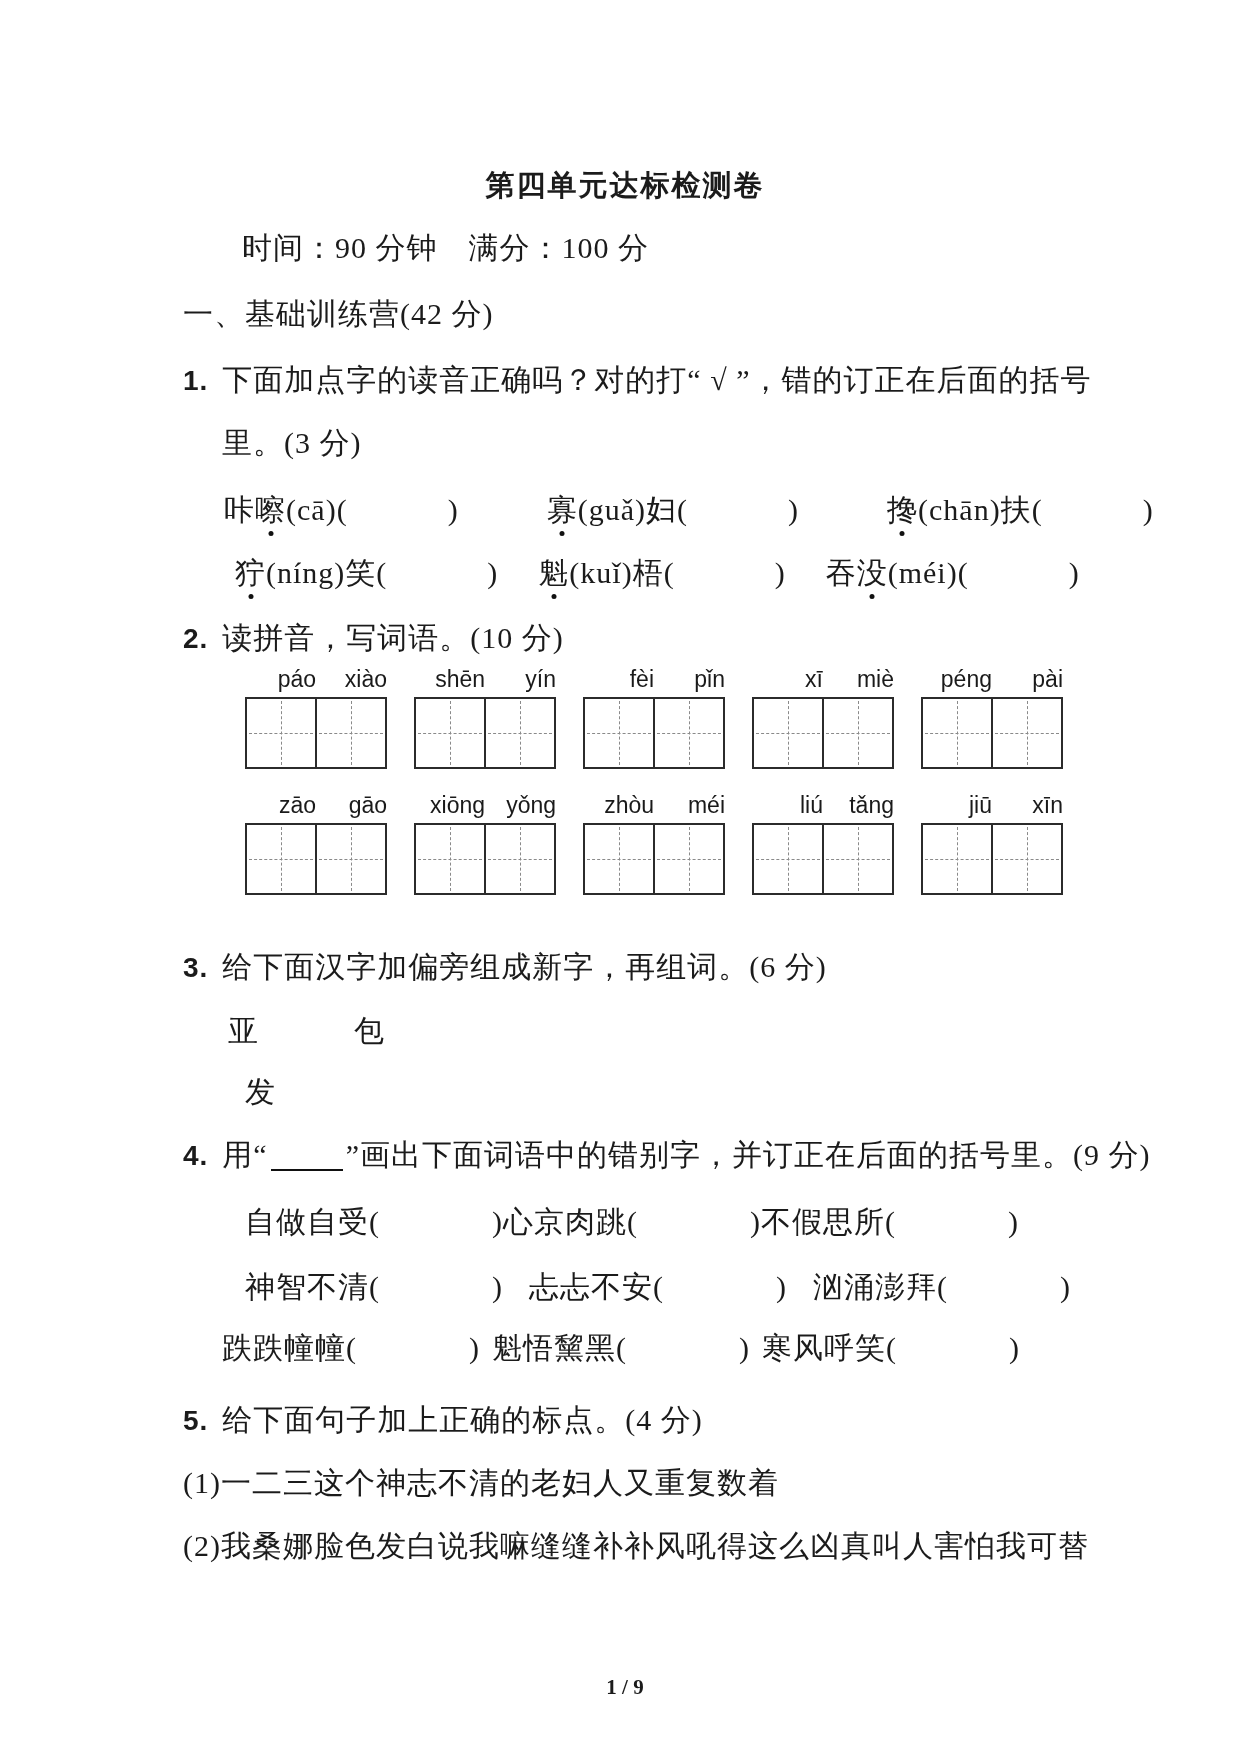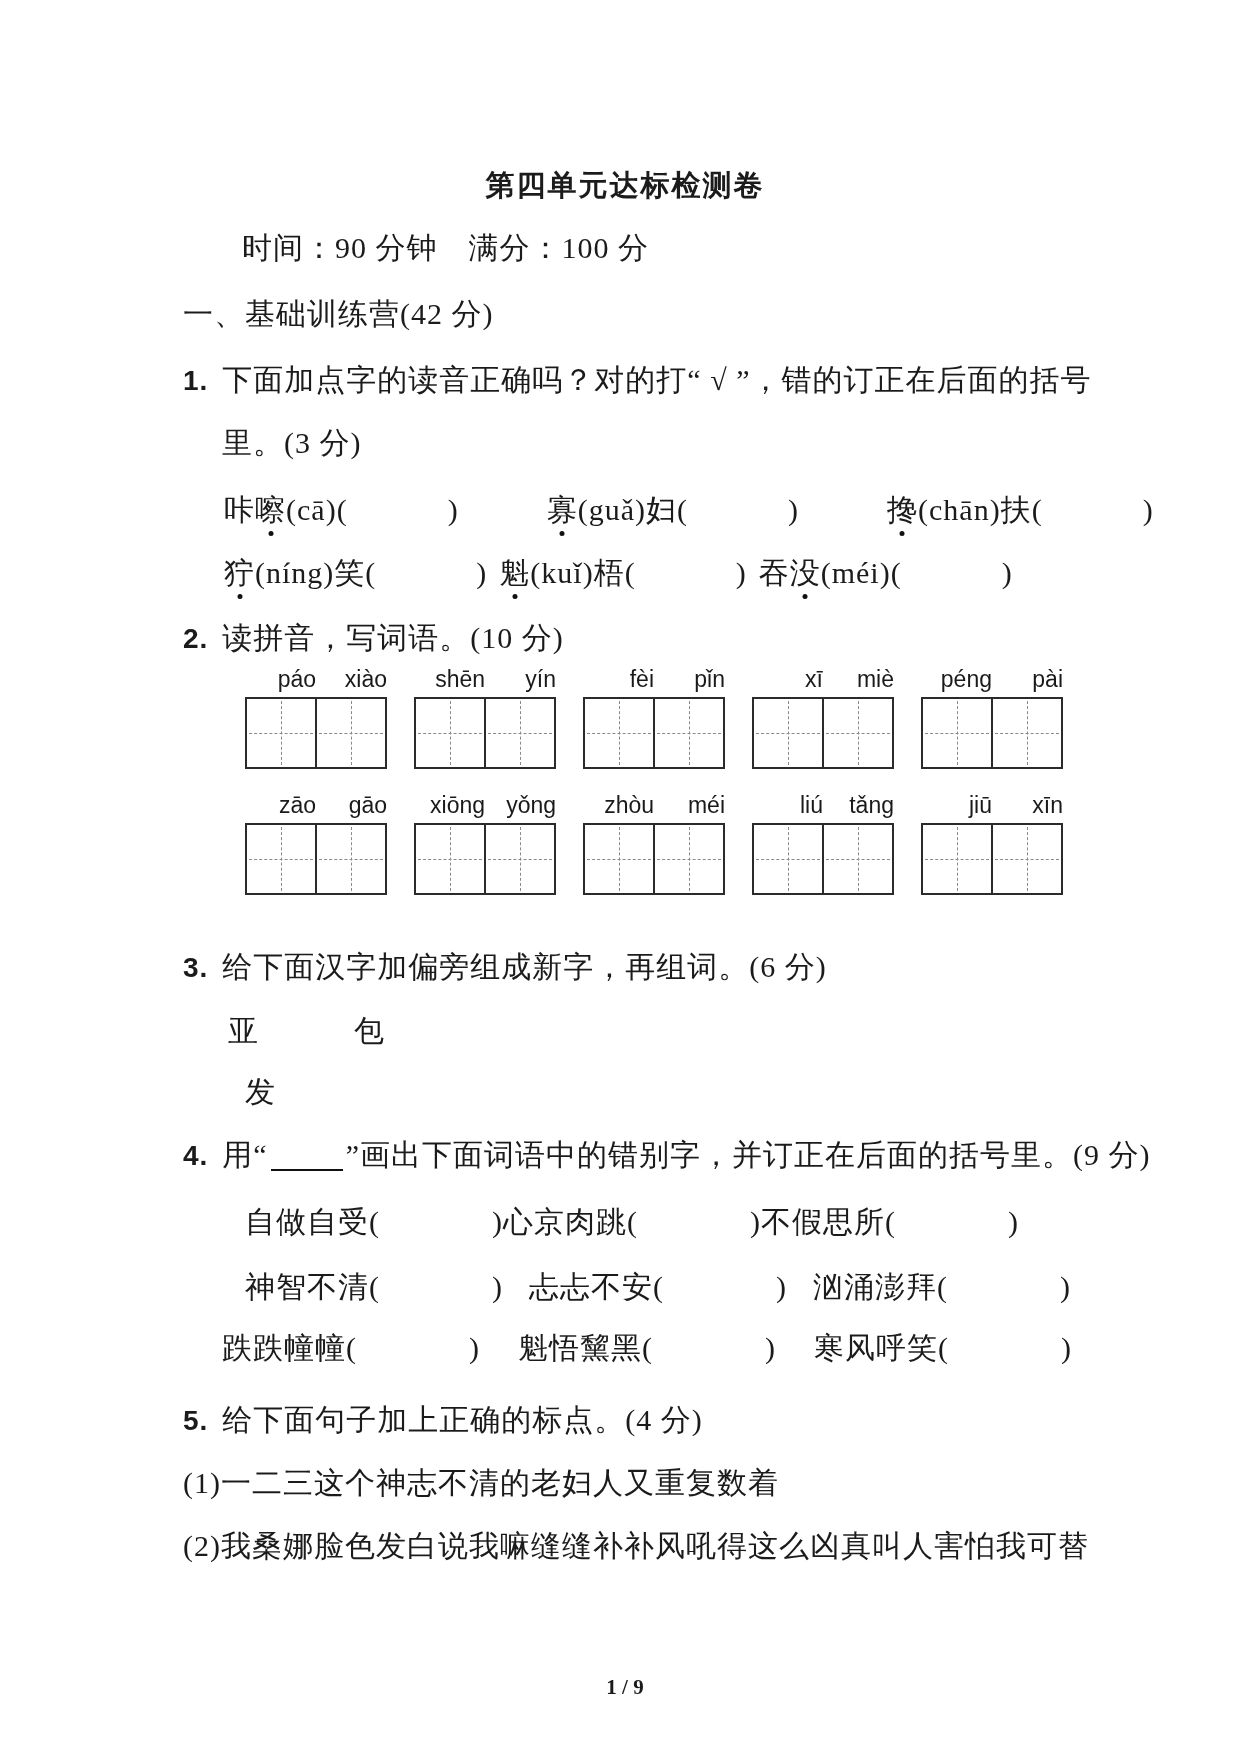--- a/index.html
+++ b/index.html
@@ -34,24 +34,24 @@
     position:absolute; top:1628px; left:0; width:100%; text-align:center;
     font-size:21px; font-weight:700;margin-top:47px;
   }
   .qnum {
     font-family:"Liberation Sans","DejaVu Sans",sans-serif;
     font-weight:700; font-size:28px; margin-right:14px;
   }
   
   .word-row { position:absolute; display:flex; }
   #q1-row-0 { top:492px;  left:224px; gap:88px; }
-  #q1-row-1 { top:555px;  left:224px; gap:12px; }
+  #q1-row-1 { top:555px;  left:235px; gap:40px; }
   #q4-row-0 { top:1204px; left:245px; }
   #q4-row-1 { top:1269px; left:245px; gap:26px;justify-content:flex-end; }
-  #q4-row-2 { top:1330px; left:222px; gap:38px; }
+  #q4-row-2 { top:1330px; left:222px; gap:12px; }
   .word-item { font-size:30px; line-height:36px; white-space:nowrap; letter-spacing:1px; }
   .ch { display:inline-block; }
   .dot-under { position:relative; }
   .dot-under::after {
     content:''; position:absolute; left:50%; transform:translateX(-50%);
     bottom:-8px; width:5px; height:5px; background:#111; border-radius:50%;
   }
   .blank-paren .gap { display:inline-block; }
   .gap-q1 { width:100px; }
   .gap-q4 { width:112px; }

